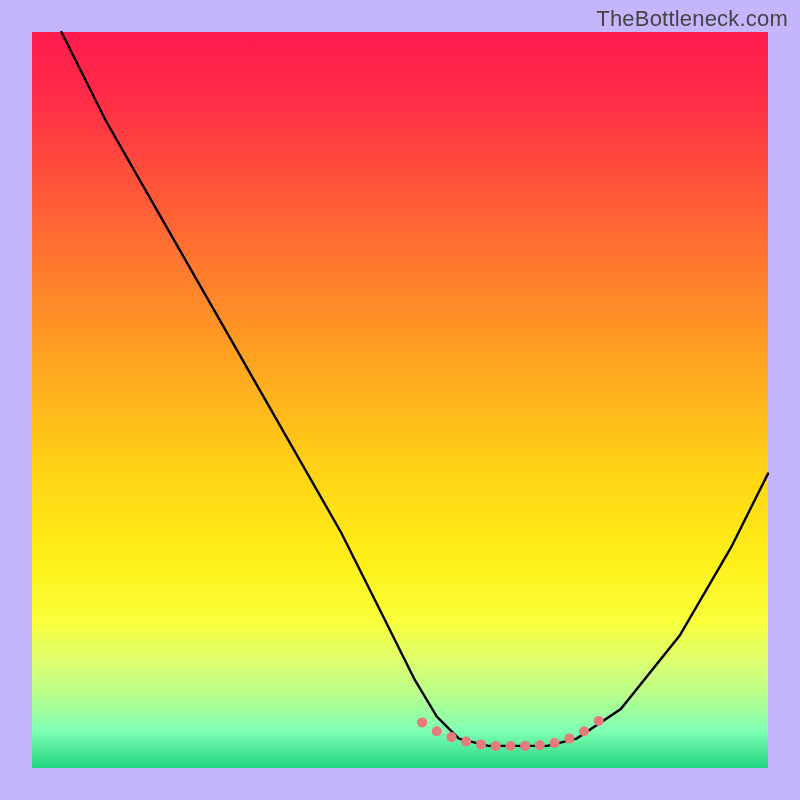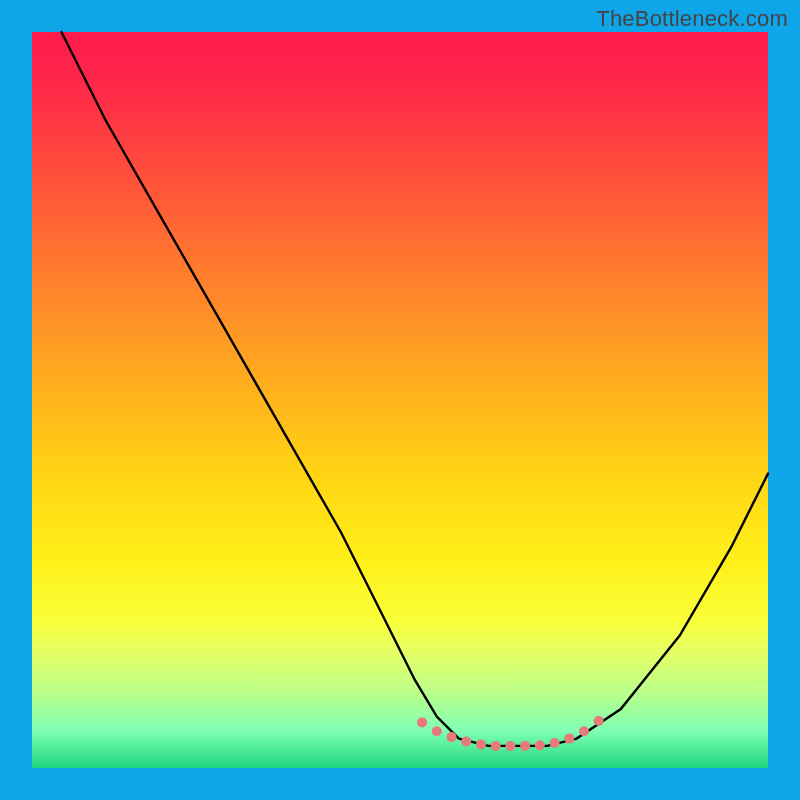--- a/index.html
+++ b/index.html
@@ -8,21 +8,21 @@
     width: 800px;
     height: 800px;
     background: #000;
     font-family: Arial, Helvetica, sans-serif;
     overflow: hidden;
   }
   .frame {
     position: absolute;
     left: 0; top: 0;
     width: 800px; height: 800px;
-    background: #0ea5e9;
+    background: #c4b5fd;
   }
   .plot {
     position: absolute;
     left: 32px;
     top: 32px;
     width: 736px;
     height: 736px;
     background: linear-gradient(to bottom,
       #ff1a4d 0%,
       #ff2a48 8%,

